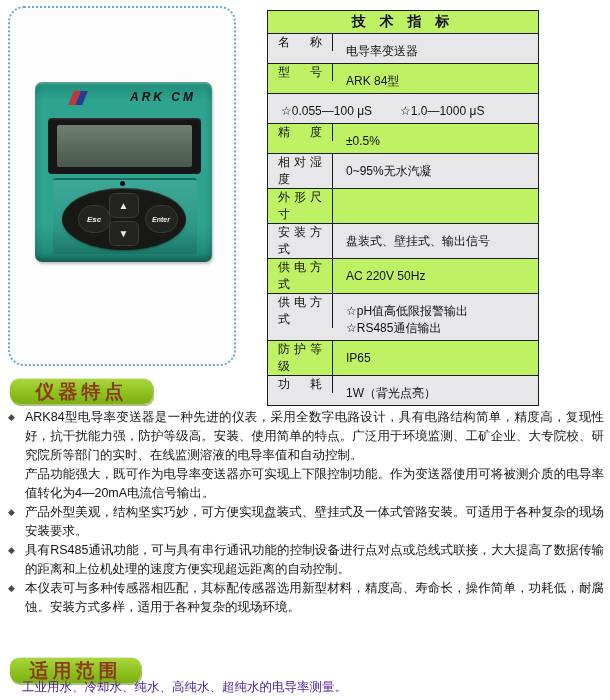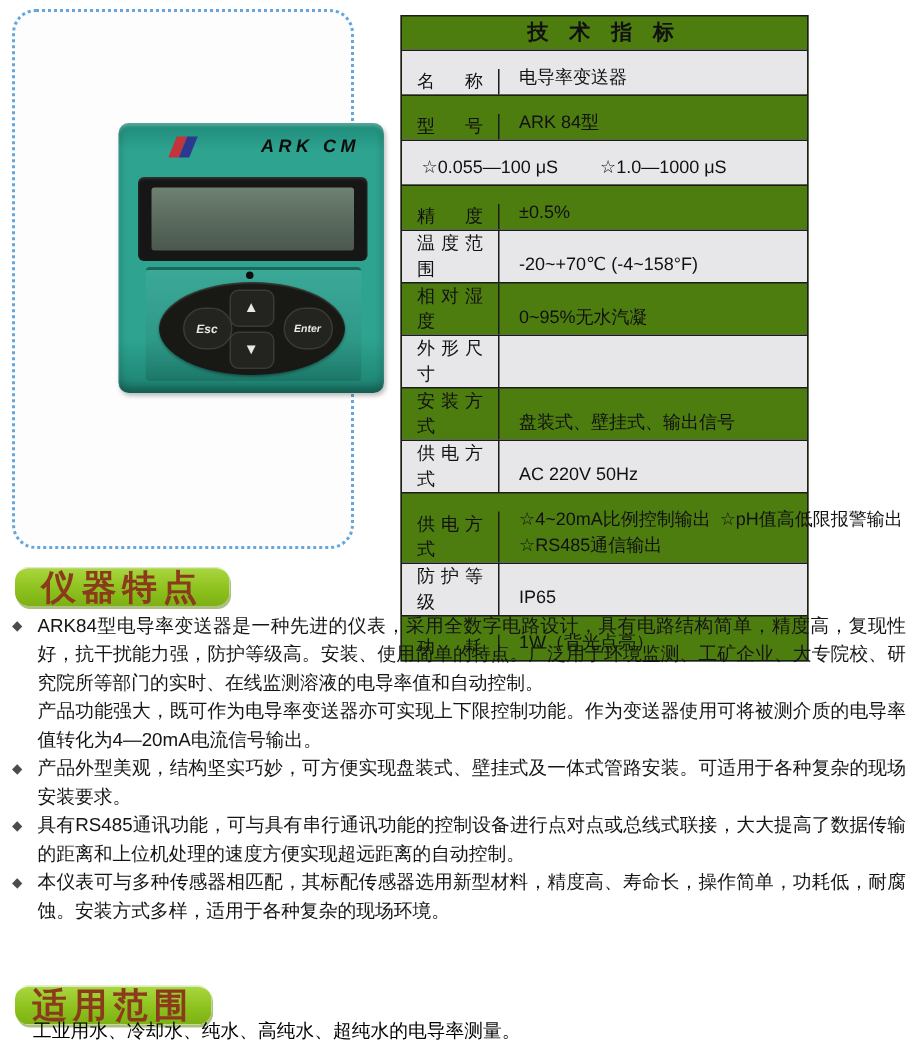--- a/index.html
+++ b/index.html
@@ -15,21 +15,20 @@
   
   .photo-box {
     position:absolute; left:8px; top:6px; width:228px; height:360px;
     border:2px dotted #64a6dd; border-radius:16px; background:#fdfdfd;
   }
   .device {
     position:absolute; left:25px; top:74px; width:177px; height:180px;
     border-radius:7px;
     background:linear-gradient(180deg,#1f8a78 0%, #2da390 10%, #2da390 80%, #1d8170 100%);
     box-shadow:inset 0 2px 2px rgba(255,255,255,.25), inset 0 -4px 6px rgba(0,0,0,.3), 1px 2px 3px rgba(0,0,0,.25);
-    margin-left:44px;
   }
   .logo { position:absolute; left:34px; top:9px; width:18px; height:14px; }
   .logo .stripe-red  { position:absolute; left:2px; top:0; width:7px; height:14px; background:#c2353b; transform:skewX(-22deg); }
   .logo .stripe-blue { position:absolute; left:9px; top:0; width:7px; height:14px; background:#2b3a8e; transform:skewX(-22deg); }
   .brand {
     position:absolute; top:8px; right:16px;
     font-size:12px; font-weight:bold; font-style:italic; letter-spacing:3px; color:#0c0c0c;
   }
   .lcd {
     position:absolute; left:13px; top:36px; width:153px; height:56px;
@@ -57,27 +56,27 @@
     background:#23231f; border:1px solid #3b3b34; color:#e8e8e8;
   }
   .key-up    { left:50%; transform:translateX(-50%); top:5px;  width:30px; height:25px; border-radius:6px; font-size:10px; }
   .key-down  { left:50%; transform:translateX(-50%); top:33px; width:30px; height:25px; border-radius:6px; font-size:10px; }
   .key-esc   { left:16px;  top:17px; width:33px; height:28px; border-radius:14px; font-size:8px; font-style:italic; font-weight:bold; }
   .key-enter { right:8px; top:17px; width:33px; height:28px; border-radius:14px; font-size:7px; font-style:italic; font-weight:bold; }
 
   
   .spec {
     position:absolute; left:267px; top:10px; width:272px;
-    border:1px solid #1c1c1c; font-size:12px; background:#4d7c0f;
+    border:1px solid #1c1c1c; font-size:12px; background:#bef264;
   }
   .spec-title {
     height:22px; display:flex; align-items:center; justify-content:center;
     font-weight:bold; font-size:14px; letter-spacing:5px;
   }
-  .spec-row { display:flex; border-top:1px solid #1c1c1c; min-height:25px; align-items:flex-end; }
+  .spec-row { display:flex; border-top:1px solid #1c1c1c; min-height:25px; align-items:flex-start; }
   .spec-rows .spec-row:nth-child(odd) { background:#e7e7ea; }
   .spec-label {
     width:65px; flex:none; border-right:1px solid #1c1c1c;
     display:flex; align-items:center; padding:0 10px;
   }
   .spec-label span { width:100%; text-align:justify; text-align-last:justify; }
   .spec-value {
     flex:1; display:flex; flex-direction:column; justify-content:center;
     padding:9px 4px 3px 13px; line-height:17px;
   }
@@ -85,35 +84,35 @@
   .value-line .seg:not(:last-child) { min-width:113px; margin-right:6px; }
 
   
   .badge {
     position:absolute; left:10px; height:26px;
     display:flex; align-items:center; justify-content:center;
     background:linear-gradient(180deg,#a9d63e 0%, #8dc21e 55%, #7db013 100%);
     border-radius:9px; border-top:1px solid rgba(255,255,255,.75);
     box-shadow:1px 2px 0 rgba(104,140,28,.55);
     color:#8b3a1c; font-family:"Liberation Serif","DejaVu Serif",serif;
-    font-weight:bold; font-size:23px; letter-spacing:4px;
+    font-weight:bold; font-size:19px; letter-spacing:4px;
   }
   .badge-features { top:378px; width:143px; }
   .badge-apps     { top:641px; width:131px;margin-top:16px; }
 
   
   .features {
     position:absolute; left:6px; top:408px; width:598px;
     font-size:12.5px; line-height:19px; text-align:justify; color:#151515;
   }
   .feature-item { position:relative; padding-left:19px; }
   .feature-item .bullet { position:absolute; left:2px; top:0; font-size:9px; color:#4c4c4c; line-height:19px; }
 
   
-  .apps-text { position:absolute; left:22px; top:679px; font-size:12.5px; color:#000000; }
+  .apps-text { position:absolute; left:22px; top:679px; font-size:12.5px; color:#4c1d95; }
 </style>
 </head>
 <body>
 
 <div class="photo-box">
   <div class="device">
     <div class="logo">
       <span class="stripe-red"></span>
       <span class="stripe-blue"></span>
     </div>
@@ -168,30 +167,20 @@
           <span>精　度</span>
         </div>
         <div class="spec-value">
           <div class="value-line">
             <span class="seg">±0.5%</span>
           </div>
         </div>
       </div>
       <div class="spec-row">
         <div class="spec-label">
-          <span>温度范围</span>
-        </div>
-        <div class="spec-value">
-          <div class="value-line">
-            <span class="seg">-20~+70℃ (-4~158°F)</span>
-          </div>
-        </div>
-      </div>
-      <div class="spec-row">
-        <div class="spec-label">
           <span>相对湿度</span>
         </div>
         <div class="spec-value">
           <div class="value-line">
             <span class="seg">0~95%无水汽凝</span>
           </div>
         </div>
       </div>
       <div class="spec-row">
         <div class="spec-label">
@@ -217,21 +206,20 @@
             <span class="seg">AC 220V 50Hz</span>
           </div>
         </div>
       </div>
       <div class="spec-row tall">
         <div class="spec-label">
           <span>供电方式</span>
         </div>
         <div class="spec-value">
           <div class="value-line">
-            <span class="seg">☆4~20mA比例控制输出</span>
             <span class="seg">☆pH值高低限报警输出</span>
           </div>
           <div class="value-line">
             <span class="seg">☆RS485通信输出</span>
           </div>
         </div>
       </div>
       <div class="spec-row">
         <div class="spec-label">
           <span>防护等级</span>

